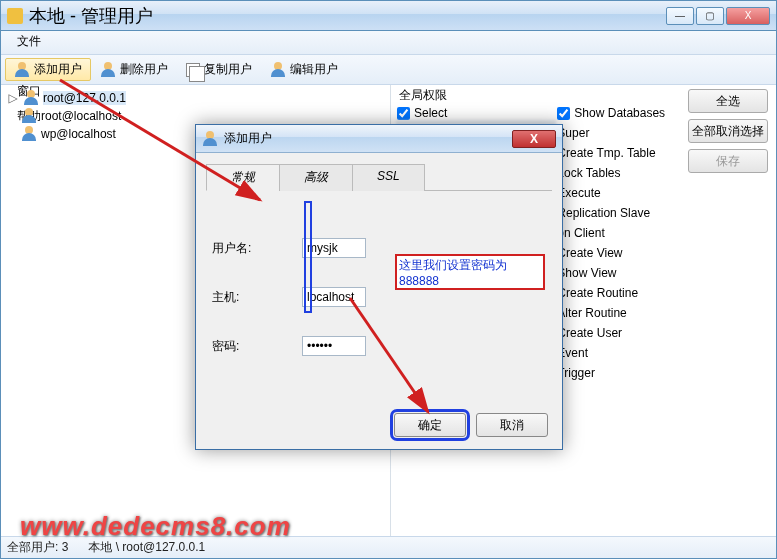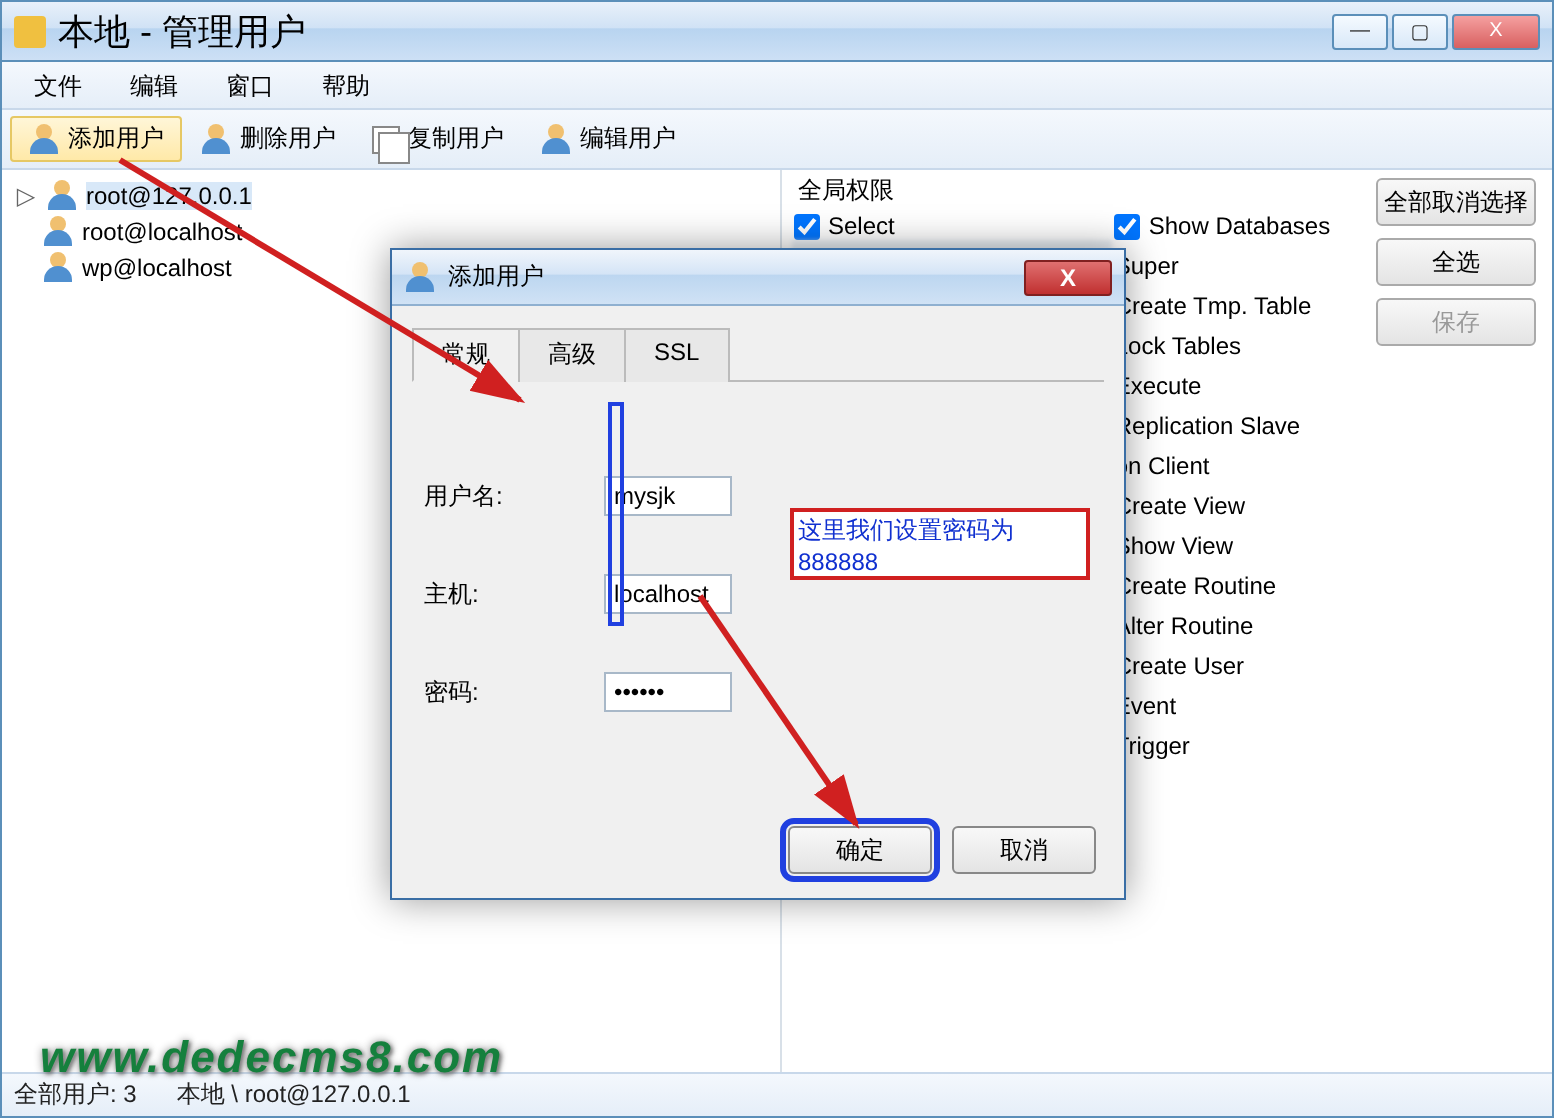--- a/index.html
+++ b/index.html
@@ -7,21 +7,21 @@
 
 
 .main-window { position: absolute; left: 0; top: 0; width: 777px; height: 559px; border: 1px solid #5b8fb9; background: #fff; }
 .titlebar { height: 30px; background: linear-gradient(to bottom, #e8f0fa 0%, #d0e2f5 45%, #b8d4f0 46%, #cde0f5 100%); display: flex; align-items: center; padding: 0 6px; border-bottom: 1px solid #5b8fb9; }
 .titlebar .icon { width: 16px; height: 16px; margin-right: 6px; background: #f0c040; border-radius: 2px; display:inline-block; }
 .titlebar .title { flex: 1; color: #000; font-size: 18px; }
 .titlebar .wbtns { display: flex; gap: 2px; }
 .titlebar .wbtn { width: 28px; height: 18px; border: 1px solid #5b8fb9; background: linear-gradient(#f5faff,#d8e8f8); border-radius: 2px; display:flex; align-items:center; justify-content:center; font-size:10px; color:#333; cursor:pointer;}
 .titlebar .wbtn.close { width: 44px; background: linear-gradient(#f5a0a0,#d86060); color:#fff; }
 
-.menubar { height: 24px; background: linear-gradient(#f4f8fd,#e5eef8); border-bottom: 1px solid #c8d8ea; display:flex; align-items:flex-end; padding: 0 6px; gap: 4px; }
+.menubar { height: 24px; background: linear-gradient(#f4f8fd,#e5eef8); border-bottom: 1px solid #c8d8ea; display:flex; align-items:flex-start; padding: 0 6px; gap: 4px; flex-direction: column; }
 .menubar .menu { padding: 2px 10px; cursor:pointer; }
 
 .toolbar { height: 30px; background: linear-gradient(#f4f8fd,#e5eef8); border-bottom: 1px solid #c8d8ea; display:flex; align-items:center; padding: 0 4px; }
 .toolbar .tbtn { display:flex; align-items:center; gap:4px; padding: 2px 8px; border:1px solid transparent; cursor:pointer; }
 .toolbar .tbtn.sel { background: linear-gradient(#fff6d8,#ffe9a8); border:1px solid #e6c864; border-radius:2px; }
 .user-icon { width:16px; height:16px; display:inline-block; position:relative; }
 .user-icon::before { content:""; position:absolute; width:8px; height:8px; background:#f0c070; border-radius:50%; left:4px; top:0; }
 .user-icon::after { content:""; position:absolute; width:14px; height:8px; background:#5090d0; border-radius:7px 7px 0 0; left:1px; top:7px; }
 .copy-icon { width:14px; height:14px; border:1px solid #888; background:#fff; position:relative; display:inline-block; }
 .copy-icon::after{content:"";position:absolute;width:14px;height:14px;border:1px solid #888;background:#fff;left:2px;top:2px;}
@@ -44,39 +44,39 @@
 
 .statusbar { position:absolute; bottom:0; left:0; right:0; height:22px; background:linear-gradient(#f4f8fd,#e5eef8); border-top:1px solid #c8d8ea; display:flex; align-items:center; padding:0 6px; gap:20px; color:#222; }
 
 
 .dialog { position:absolute; left:195px; top:124px; width:368px; height:326px; border:1px solid #3a6ea5; background:#f0f0f0; box-shadow: 0 0 18px rgba(0,0,0,0.4); z-index:50; }
 .dlg-title { height:28px; background:linear-gradient(to bottom,#f0f5fb,#d4e4f6 45%,#bcd6f0 46%,#d0e2f5); display:flex; align-items:center; padding:0 6px; border-bottom:1px solid #8fb0d0; }
 .dlg-title .t { flex:1; }
 .dlg-close { width:44px; height:18px; background:linear-gradient(#e07070,#c03030); border:1px solid #802020; border-radius:2px; color:#fff; display:flex; align-items:center; justify-content:center; cursor:pointer; font-weight:bold; }
 .dlg-body { padding: 10px; }
 .tabs { display:flex; border-bottom:1px solid #bbb; }
-.tab { padding: 4px 14px; border:1px solid #bbb; border-bottom:none; background:#e8e8e8; margin-right:-1px; cursor:pointer; position:relative; top:1px; }
+.tab { padding: 4px 24px; border:1px solid #bbb; border-bottom:none; background:#e8e8e8; margin-right:-1px; cursor:pointer; position:relative; top:1px;font-style:italic; }
 .tab.active { background:#f0f0f0; border-bottom:1px solid #f0f0f0; }
 .form { padding: 18px 6px; }
 .form-row { display:flex; align-items:center; margin-bottom:8px;margin-top:29px; }
 .form-row label { width: 90px; }
 .form-row input { width: 64px; height:20px; border:1px solid #a8b8c8; padding:0 4px; background:#fff; }
 .field-group { border:2px solid #2040e0; padding:2px; display:inline-block; }
 .dlg-buttons { position:absolute; bottom:12px; right:14px; display:flex; gap:10px; }
 .dlg-buttons button { width:72px; height:24px; background:linear-gradient(#f8f8f8,#e4e4e4); border:1px solid #888; border-radius:3px; cursor:pointer; }
 .ok-hl { outline:3px solid #2040e0; outline-offset:1px; }
 
 
 .callout { position:absolute; left:395px; top:254px; width:150px; height:36px; border:2px solid #d02020; background:#fff; display:flex; align-items:center; justify-content:center; color:#1030d0; font-size:12px; z-index:60; padding:0 2px; }
 
 
 .arrow-svg { position:absolute; z-index:55; pointer-events:none; }
 
 
-.watermark { position:absolute; left:20px; bottom:18px; font-size:22px; color:#15803d; font-style:italic; font-weight:bold; text-shadow: 0 0 4px #888, 1px 1px 2px #666; letter-spacing:1px; z-index:70; font-family: Arial, sans-serif; }
+.watermark { position:absolute; left:20px; bottom:18px; font-size:26px; color:#ef4444; font-style:italic; font-weight:bold; text-shadow: 0 0 4px #888, 1px 1px 2px #666; letter-spacing:1px; z-index:70; font-family: Arial, sans-serif; }
 
 
 .blur-patch { position:absolute; left:396px; top:120px; width:160px; height:24px; background:rgba(220,228,238,0.6); filter:blur(1px); z-index:40; }
 </style>
 </head>
 <body>
 
 <div class="main-window">
 
   <div class="titlebar">
@@ -182,22 +182,22 @@
           <div class="perm-row">
               <span>Event</span>
             </div>
           <div class="perm-row">
               <span>Trigger</span>
             </div>
         </div>
       </div>
 
       <div class="side-buttons">
+        <button>全选</button>
         <button>全部取消选择</button>
-        <button>全选</button>
         <button disabled="">保存</button>
       </div>
     </div>
   </div>
 
   <div class="statusbar">
     <span>全部用户: 3</span>
     <span>本地 \ root@127.0.0.1</span>
   </div>
 </div>

